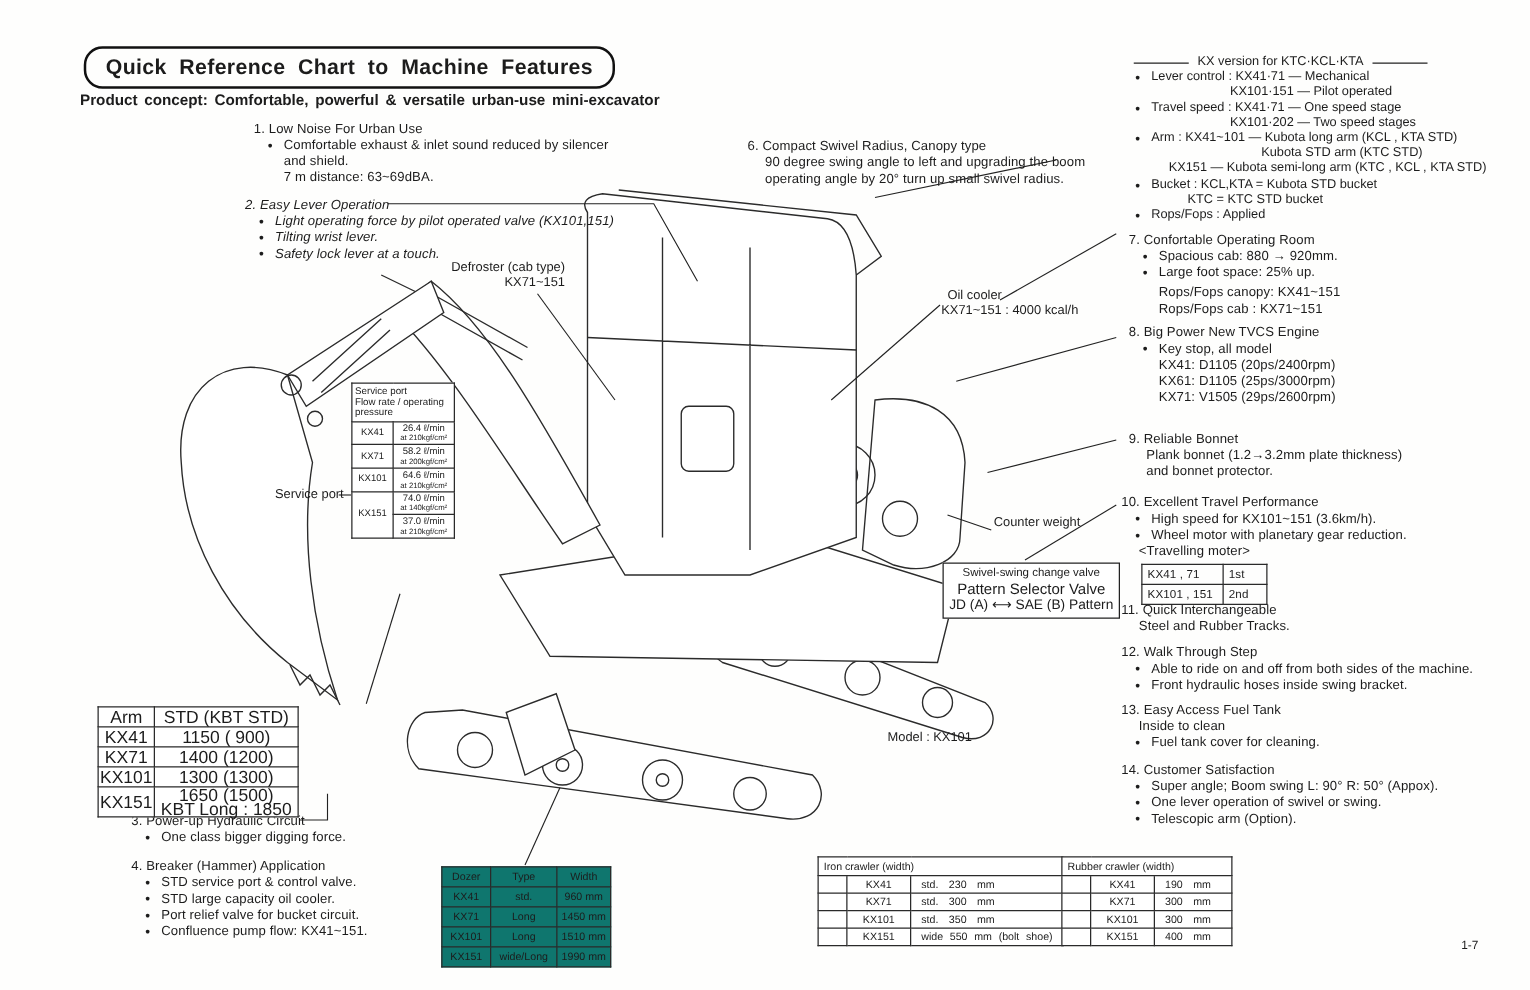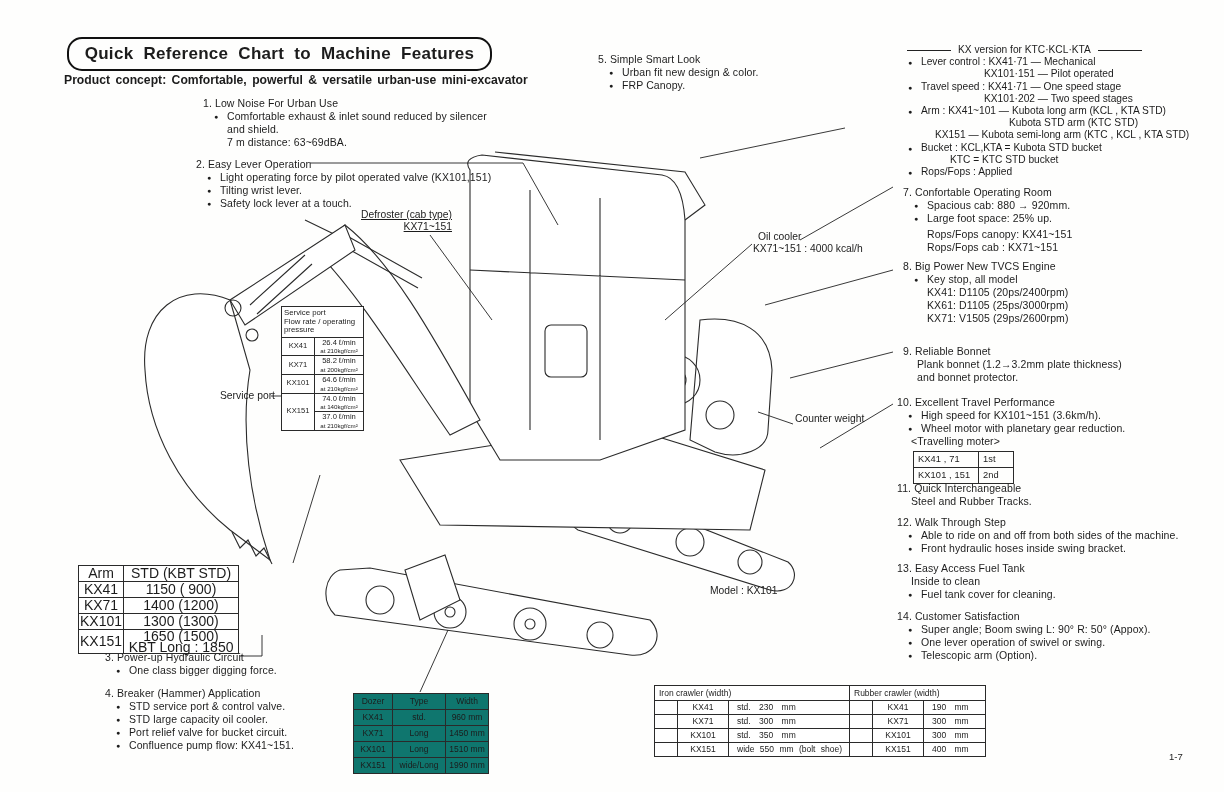--- a/index.html
+++ b/index.html
@@ -130,46 +130,46 @@
   </div>
   <div id="subtitle">Product concept: Comfortable, powerful &amp; versatile urban-use mini-excavator</div>
 
   <div class="sec" style="left:203px;top:97px;">
     <div class="h">1. Low Noise For Urban Use</div>
     <div class="li">Comfortable exhaust &amp; inlet sound reduced by silencer</div>
     <div class="ind24">and shield.</div>
     <div class="ind24">7 m distance: 63~69dBA.</div>
   </div>
 
-  <div class="sec" style="left:196px;top:158px;">
+  <div class="sec" style="left:196px;top:158px;font-style:italic;">
     <div class="h">2. Easy Lever Operation</div>
     <div class="li">Light operating force by pilot operated valve (KX101,151)</div>
     <div class="li">Tilting wrist lever.</div>
     <div class="li">Safety lock lever at a touch.</div>
   </div>
 
   <div class="sec" style="left:105px;top:651px;">
     <div class="h">3. Power-up Hydraulic Circuit</div>
     <div class="li">One class bigger digging force.</div>
   </div>
 
   <div class="sec" style="left:105px;top:687px;">
     <div class="h">4. Breaker (Hammer) Application</div>
     <div class="li">STD service port &amp; control valve.</div>
     <div class="li">STD large capacity oil cooler.</div>
     <div class="li">Port relief valve for bucket circuit.</div>
     <div class="li">Confluence pump flow: KX41~151.</div>
   </div>
 
-  <div class="sec" style="left:598px;top:53px;">
-    <div class="h">5. Simple Smart Look</div>
-    <div class="li">Urban fit new design &amp; color.</div>
-    <div class="li">FRP Canopy.</div>
-  </div>
-
+
+  <div class="sec" style="left:598px;top:111px;">
+    <div class="h">6. Compact Swivel Radius, Canopy type</div>
+    <div class="ind14">90 degree swing angle to left and upgrading the boom</div>
+    <div class="ind14">operating angle by 20° turn up small swivel radius.</div>
+  </div>
 
   <div id="kxblock">
     <div class="kxtitle">KX version for KTC·KCL·KTA</div>
     <div class="li">Lever control : KX41·71 — Mechanical</div>
     <div style="padding-left:87px;">KX101·151 — Pilot operated</div>
     <div class="li">Travel speed : KX41·71 — One speed stage</div>
     <div style="padding-left:87px;">KX101·202 — Two speed stages</div>
     <div class="li">Arm : KX41~101 — Kubota long arm (KCL , KTA STD)</div>
     <div style="padding-left:112px;">Kubota STD arm (KTC STD)</div>
     <div style="padding-left:38px;">KX151 — Kubota semi-long arm (KTC , KCL , KTA STD)</div>
@@ -236,32 +236,37 @@
     <div class="li">Fuel tank cover for cleaning.</div>
   </div>
 
   <div class="sec" style="left:897px;top:610px;">
     <div class="h">14. Customer Satisfaction</div>
     <div class="li">Super angle; Boom swing L: 90°  R: 50° (Appox).</div>
     <div class="li">One lever operation of swivel or swing.</div>
     <div class="li">Telescopic arm (Option).</div>
   </div>
 
-  <div class="lbl" style="left:348px;top:209px;width:104px;text-align:right;text-decoration:underline;">
+  <div class="lbl" style="left:348px;top:209px;width:104px;text-align:right;">
     <div>Defroster (cab type)</div>
     <div>KX71~151</div>
   </div>
 
   <div class="lbl" style="left:753px;top:231px;">
     <div style="padding-left:5px;">Oil cooler</div>
     <div>KX71~151 : 4000 kcal/h</div>
   </div>
 
   <div class="lbl" style="left:795px;top:413px;">Counter weight</div>
 
+  <div id="patternbox">
+    <div class="p1">Swivel-swing change valve</div>
+    <div class="p2">Pattern Selector Valve</div>
+    <div class="p3">JD (A) ⟷ SAE (B) Pattern</div>
+  </div>
 
   <div class="lbl" style="left:710px;top:585px;">Model : KX101</div>
 
   <div class="lbl" style="left:220px;top:390px;">Service port</div>
 
   <div class="abs" style="left:281px;top:306px;">
     <table class="sp-t" style="background:#fff;">
       <tbody>
           <tr>
             <td class="hd" colspan="2">

